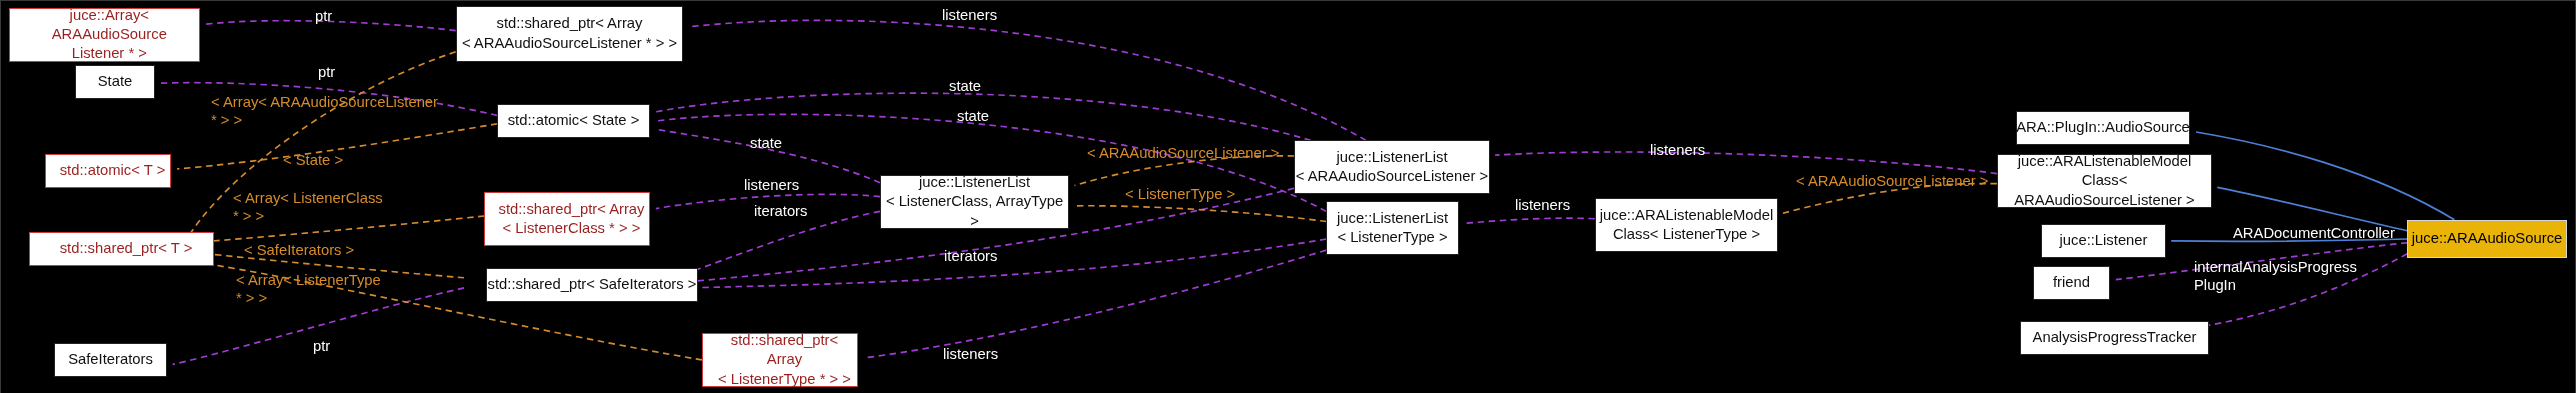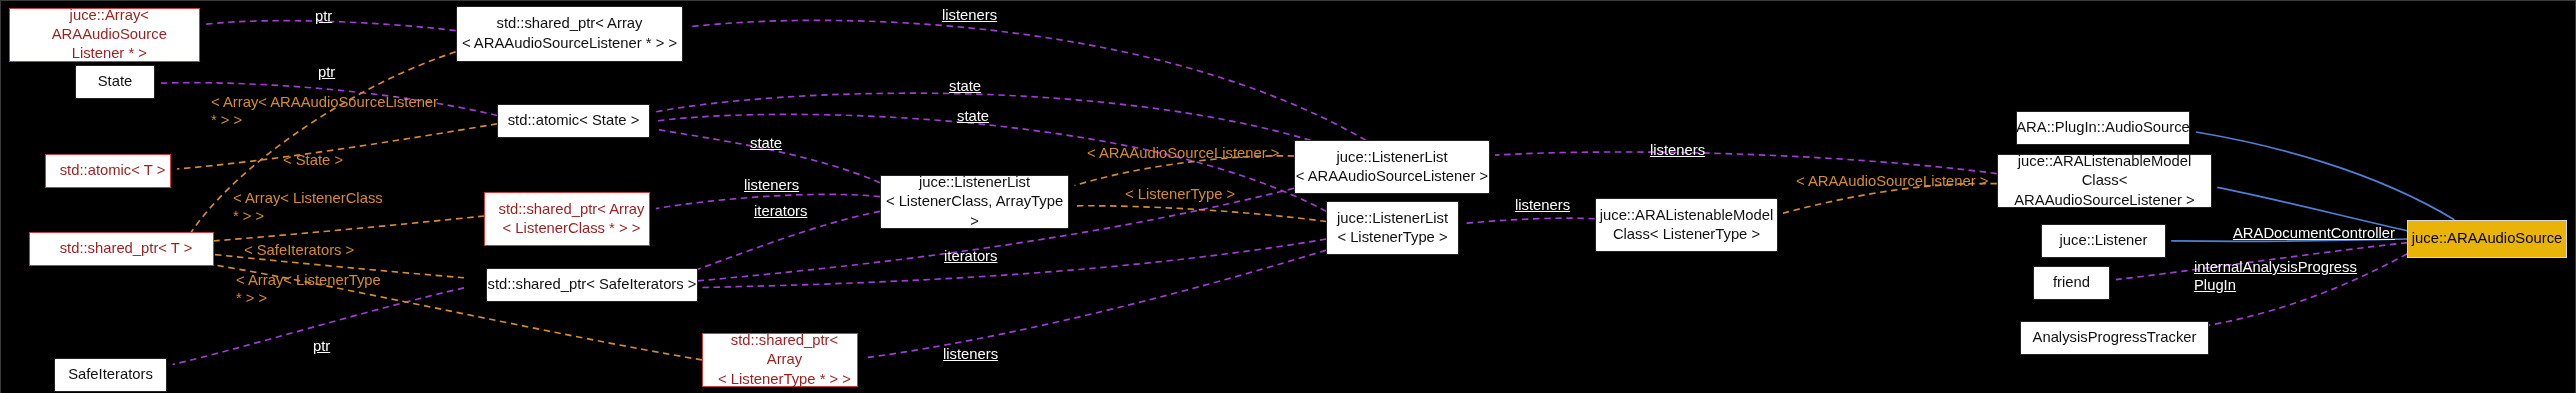--- a/index.html
+++ b/index.html
@@ -30,21 +30,20 @@
   }
   .node.red { border:0.9px solid #cf3a3a; color:#9a1f1f;padding-left:9px; }
   .node.current { background:#eab308; border:0.9px solid #d6d6d6; color:#000; }
   .elabel {
     position:absolute;
     color:#ffffff;
     font-size:14.8px;
     line-height:1.2;
     white-space:pre-line;
     z-index:3;
-    text-decoration:underline;
   }
   .tlabel {
     position:absolute;
     color:#d68c2c;
     font-size:14.8px;
     line-height:1.2;
     white-space:pre-line;
     z-index:3;
   }
   .center { text-align:left; }
@@ -123,21 +122,21 @@
   <div class="node" style="left:1594px;top:197px;width:183px;height:54px">juce::ARAListenableModel
 Class&lt; ListenerType &gt;</div>
   <div class="node" style="left:485px;top:267px;width:212px;height:34px">std::shared_ptr&lt; SafeIterators &gt;</div>
   <div class="node" style="left:2015px;top:110px;width:174px;height:34px">ARA::PlugIn::AudioSource</div>
   <div class="node" style="left:1996px;top:153px;width:215px;height:54px">juce::ARAListenableModel
 Class&lt; ARAAudioSourceListener &gt;</div>
   <div class="node" style="left:2040px;top:223px;width:125px;height:34px">juce::Listener</div>
   <div class="node current" style="left:2406px;top:219px;width:160px;height:38px">juce::ARAAudioSource</div>
   <div class="node" style="left:2032px;top:265px;width:77px;height:34px">friend</div>
   <div class="node" style="left:2019px;top:320px;width:189px;height:34px">AnalysisProgressTracker</div>
-  <div class="node" style="left:53px;top:357px;width:113px;height:34px">SafeIterators</div>
+  <div class="node" style="left:53px;top:342px;width:113px;height:34px">SafeIterators</div>
   <div class="node red" style="left:701px;top:332px;width:156px;height:54px">std::shared_ptr&lt; Array
 &lt; ListenerType * &gt; &gt;</div>
 
   <div class="elabel" style="left:314px;top:7.4px">ptr</div>
   <div class="elabel" style="left:941px;top:5.5px">listeners</div>
   <div class="elabel" style="left:317px;top:63px">ptr</div>
   <div class="elabel" style="left:948px;top:77px">state</div>
   <div class="elabel" style="left:956px;top:107px">state</div>
   <div class="elabel" style="left:749px;top:134px">state</div>
   <div class="elabel" style="left:743px;top:176px">listeners</div>

